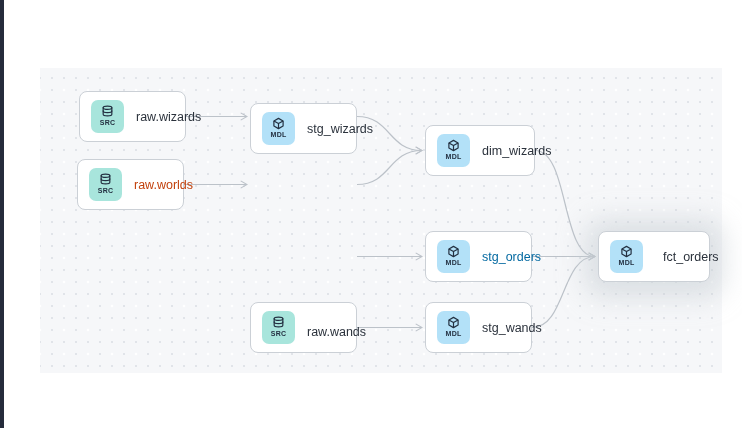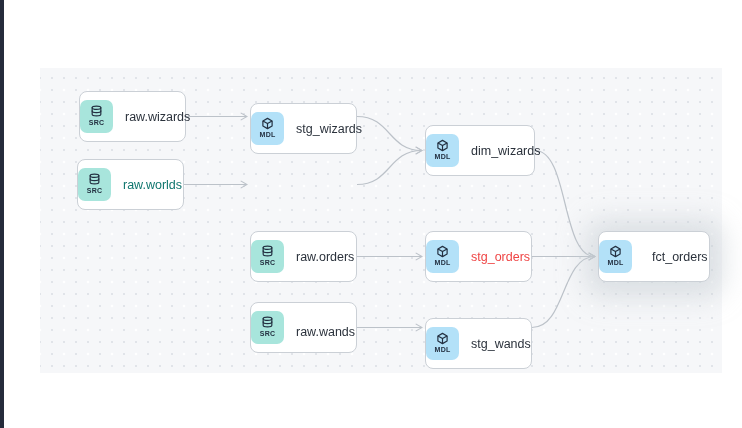--- a/index.html
+++ b/index.html
@@ -42,21 +42,21 @@
   }
   .node {
     position: absolute;
     height: 51px;
     background: #ffffff;
     border: 1px solid #cbd0d6;
     border-radius: 8px;
     display: flex;
     align-items: center;
     gap: 12px;
-    padding-left: 0;
+    padding-left: 11px;
     box-sizing: border-box;
     cursor: pointer;
   }
   .node.glow {
     box-shadow: 0 2px 26px 14px rgba(199, 205, 212, 0.55);
     gap: 20px;
   }
   .badge {
     width: 33px; height: 33px;
     border-radius: 7px;
@@ -129,67 +129,56 @@
     </div>
     <div class="node" style="left: 37px; top: 91px; width: 107px; border-color: rgb(203, 208, 214); background: rgb(255, 255, 255);">
       <div class="badge" style="background: rgb(168, 229, 220);">
         <span class="badge-icon"><svg viewBox="0 0 24 24" width="13" height="13" fill="none" stroke="#233041" stroke-width="2.2" stroke-linecap="round">
             <ellipse cx="12" cy="5" rx="8" ry="3"></ellipse>
             <path d="M4 5v6c0 1.7 3.6 3 8 3s8-1.3 8-3V5"></path>
             <path d="M4 11v6c0 1.7 3.6 3 8 3s8-1.3 8-3v-6"></path>
           </svg></span>
         <span class="badge-text" style="color: rgb(35, 48, 65);">SRC</span>
       </div>
-      <span class="node-label" style="color: #0f766e;">raw.worlds</span>
+      <span class="node-label" style="color: #c2410c;">raw.worlds</span>
     </div>
     <div class="node" style="left: 385px; top: 57px; width: 110px; border-color: rgb(203, 208, 214); background: rgb(255, 255, 255);">
       <div class="badge" style="background: rgb(179, 225, 248);">
         <span class="badge-icon"><svg viewBox="0 0 24 24" width="13" height="13" fill="none" stroke="#233041" stroke-width="2.2" stroke-linejoin="round">
             <path d="M12 2.5l8.5 4.7v9.6L12 21.5l-8.5-4.7V7.2z"></path>
             <path d="M3.5 7.2L12 12l8.5-4.8"></path>
             <path d="M12 12v9.5"></path>
           </svg></span>
         <span class="badge-text" style="color: rgb(35, 48, 65);">MDL</span>
       </div>
       <span class="node-label" style="color: rgb(43, 50, 60);">dim_wizards</span>
     </div>
-    <div class="node" style="left: 210px; top: 163px; width: 107px; border-color: rgb(203, 208, 214); background: rgb(255, 255, 255);">
-      <div class="badge" style="background: rgb(168, 229, 220);">
-        <span class="badge-icon"><svg viewBox="0 0 24 24" width="13" height="13" fill="none" stroke="#233041" stroke-width="2.2" stroke-linecap="round">
-            <ellipse cx="12" cy="5" rx="8" ry="3"></ellipse>
-            <path d="M4 5v6c0 1.7 3.6 3 8 3s8-1.3 8-3V5"></path>
-            <path d="M4 11v6c0 1.7 3.6 3 8 3s8-1.3 8-3v-6"></path>
-          </svg></span>
-        <span class="badge-text" style="color: rgb(35, 48, 65);">SRC</span>
-      </div>
-      <span class="node-label" style="color: rgb(43, 50, 60);">raw.orders</span>
-    </div>
     <div class="node" style="left: 385px; top: 163px; width: 107px; border-color: rgb(203, 208, 214); background: rgb(255, 255, 255);">
       <div class="badge" style="background: rgb(179, 225, 248);">
         <span class="badge-icon"><svg viewBox="0 0 24 24" width="13" height="13" fill="none" stroke="#233041" stroke-width="2.2" stroke-linejoin="round">
             <path d="M12 2.5l8.5 4.7v9.6L12 21.5l-8.5-4.7V7.2z"></path>
             <path d="M3.5 7.2L12 12l8.5-4.8"></path>
             <path d="M12 12v9.5"></path>
           </svg></span>
         <span class="badge-text" style="color: rgb(35, 48, 65);">MDL</span>
       </div>
-      <span class="node-label" style="color: #ef4444;">stg_orders</span>
+      <span class="node-label" style="color: #0369a1;">stg_orders</span>
     </div>
     <div class="node" style="left: 210px; top: 234px; width: 107px; border-color: rgb(203, 208, 214); background: rgb(255, 255, 255);">
       <div class="badge" style="background: rgb(168, 229, 220);">
         <span class="badge-icon"><svg viewBox="0 0 24 24" width="13" height="13" fill="none" stroke="#233041" stroke-width="2.2" stroke-linecap="round">
             <ellipse cx="12" cy="5" rx="8" ry="3"></ellipse>
             <path d="M4 5v6c0 1.7 3.6 3 8 3s8-1.3 8-3V5"></path>
             <path d="M4 11v6c0 1.7 3.6 3 8 3s8-1.3 8-3v-6"></path>
           </svg></span>
         <span class="badge-text" style="color: rgb(35, 48, 65);">SRC</span>
       </div>
       <span class="node-label" style="color: rgb(43, 50, 60); margin-top: 8px;">raw.wands</span>
     </div>
-    <div class="node" style="left: 385px; top: 234px; width: 107px; border-color: rgb(203, 208, 214); background: rgb(255, 255, 255); margin-top: 16px;">
+    <div class="node" style="left: 385px; top: 234px; width: 107px; border-color: rgb(203, 208, 214); background: rgb(255, 255, 255);">
       <div class="badge" style="background: rgb(179, 225, 248);">
         <span class="badge-icon"><svg viewBox="0 0 24 24" width="13" height="13" fill="none" stroke="#233041" stroke-width="2.2" stroke-linejoin="round">
             <path d="M12 2.5l8.5 4.7v9.6L12 21.5l-8.5-4.7V7.2z"></path>
             <path d="M3.5 7.2L12 12l8.5-4.8"></path>
             <path d="M12 12v9.5"></path>
           </svg></span>
         <span class="badge-text" style="color: rgb(35, 48, 65);">MDL</span>
       </div>
       <span class="node-label" style="color: rgb(43, 50, 60);">stg_wands</span>
     </div>

